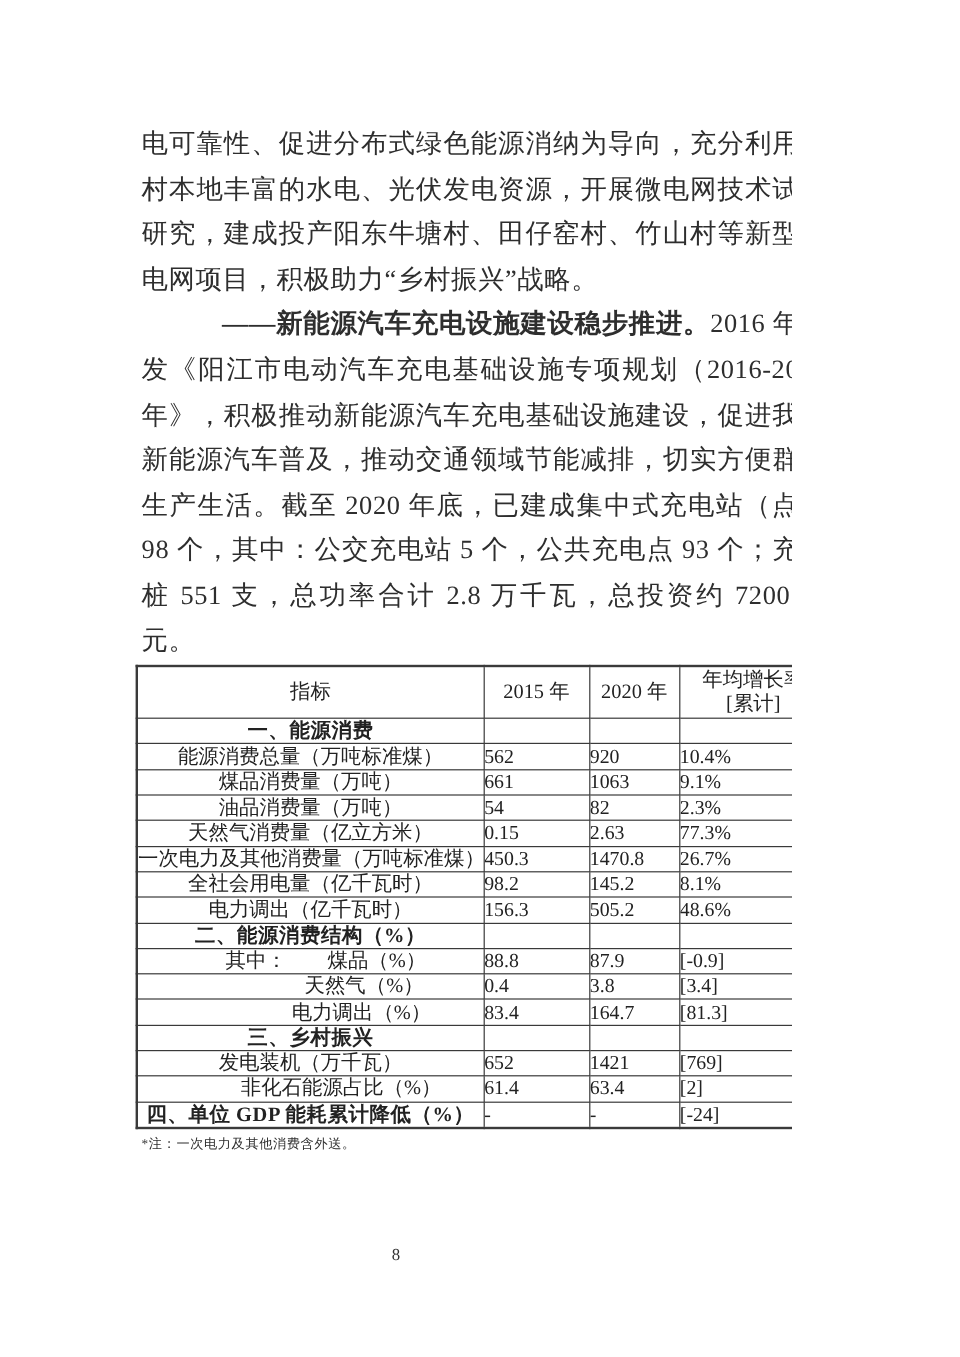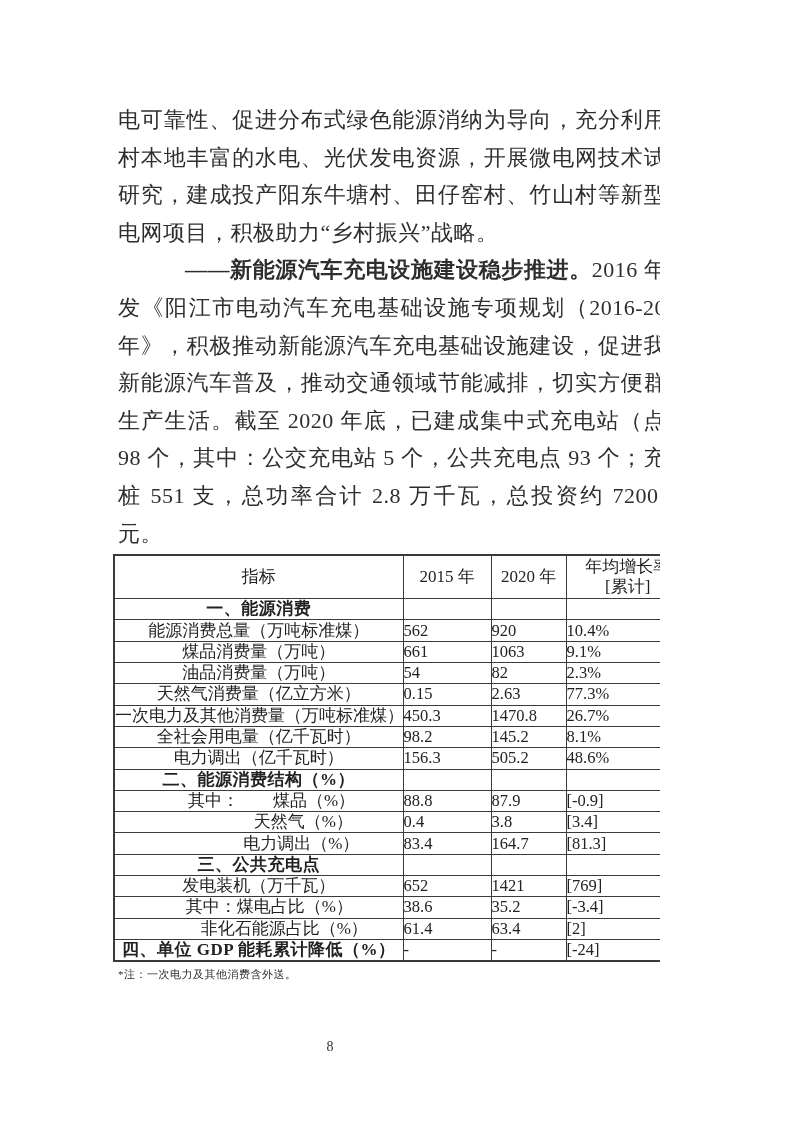--- a/index.html
+++ b/index.html
@@ -186,38 +186,32 @@
             <td class="val">3.8</td>
             <td class="val">[3.4]</td>
           </tr>
           <tr>
             <td class="label">　　　　　电力调出（%）</td>
             <td class="val">83.4</td>
             <td class="val">164.7</td>
             <td class="val">[81.3]</td>
           </tr>
           <tr class="section">
-            <td class="label">三、公共充电点</td>
+            <td class="label">三、乡村振兴</td>
             <td class="val"></td>
             <td class="val"></td>
             <td class="val"></td>
           </tr>
           <tr>
             <td class="label">发电装机（万千瓦）</td>
             <td class="val">652</td>
             <td class="val">1421</td>
             <td class="val">[769]</td>
           </tr>
           <tr>
-            <td class="label">　 其中：煤电占比（%）</td>
-            <td class="val">38.6</td>
-            <td class="val">35.2</td>
-            <td class="val">[-3.4]</td>
-          </tr>
-          <tr>
             <td class="label">　　　非化石能源占比（%）</td>
             <td class="val">61.4</td>
             <td class="val">63.4</td>
             <td class="val">[2]</td>
           </tr>
           <tr class="section">
             <td class="label">四、单位 GDP 能耗累计降低（%）</td>
             <td class="val">-</td>
             <td class="val">-</td>
             <td class="val">[-24]</td>

